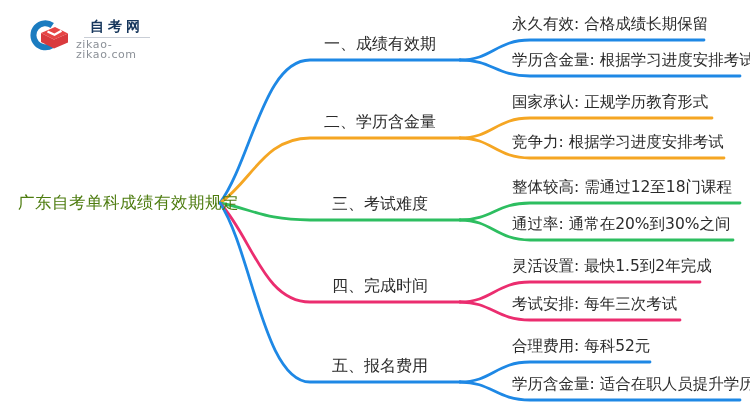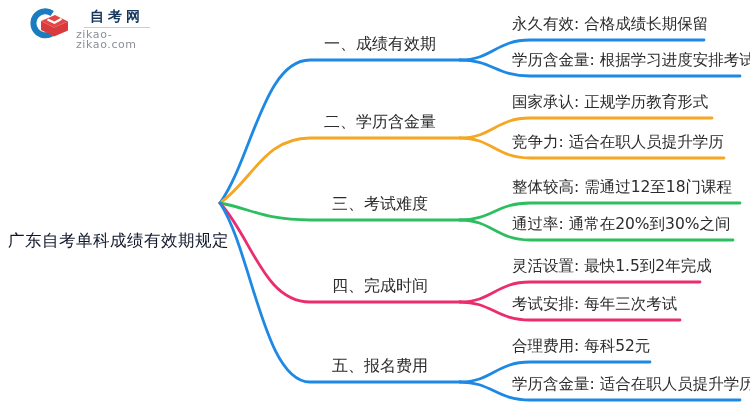--- a/index.html
+++ b/index.html
@@ -2,25 +2,25 @@
 <html><head>
 <meta charset="utf-8">
 <style>
   html,body{margin:0;padding:0;background:#fff;}
   #canvas{
     position:relative;width:750px;height:410px;background:#ffffff;overflow:hidden;
     font-family:"DejaVu Sans","Liberation Sans",sans-serif;color:#2b2b2b;
   }
   #connectors{position:absolute;left:0;top:0;width:750px;height:410px;}
   .node{position:absolute;white-space:nowrap;text-align:center;}
-  .root-node{left:8px;top:191px;width:212px;font-size:16.5px;font-weight:500;line-height:24px;color:#0f172a;letter-spacing:0.5px;margin-top:38px;}
+  .root-node{left:18px;top:191px;width:212px;font-size:16.5px;font-weight:500;line-height:24px;color:#4d7c0f;letter-spacing:0.5px;}
   .branch-label{left:280px;width:200px;text-align:center;font-size:16px;line-height:24px;color:#2b2b2b;}
   .child-node{left:512px;font-size:15.5px;line-height:22px;color:#2b2b2b;}
   
-  .logo{position:absolute;left:28px;top:7px;width:130px;height:44px;display:flex;}
+  .logo{position:absolute;left:28px;top:16px;width:130px;height:44px;display:flex;align-items:center;}
   .logo-icon{width:42px;height:38px;flex:0 0 auto;}
   .logo-text{margin-left:6px;display:flex;flex-direction:column;align-items:center;}
   .logo-name{font-size:14px;font-weight:bold;color:#16365c;letter-spacing:4px;line-height:18px;}
   .logo-rule{width:66px;height:1px;background:#c9ced6;margin:2px 0 2px 0;}
   .logo-url{font-size:11px;color:#8b9097;letter-spacing:0.6px;line-height:10px;}
 </style>
 </head>
 <body>
 
 <div id="canvas">
@@ -66,21 +66,21 @@
 
   <div class="node branch-label" style="top:32px">一、成绩有效期</div>
   <div class="node branch-label" style="top:110px">二、学历含金量</div>
   <div class="node branch-label" style="top:192px">三、考试难度</div>
   <div class="node branch-label" style="top:354px">五、报名费用</div>
   <div class="node branch-label" style="top:274px">四、完成时间</div>
 
   <div class="node child-node" style="top:13px">永久有效: 合格成绩长期保留</div>
   <div class="node child-node" style="top:49px">学历含金量: 根据学习进度安排考试</div>
   <div class="node child-node" style="top:91px">国家承认: 正规学历教育形式</div>
-  <div class="node child-node" style="top:131px">竞争力: 适合在职人员提升学历</div>
+  <div class="node child-node" style="top:131px">竞争力: 根据学习进度安排考试</div>
   <div class="node child-node" style="top:176px">整体较高: 需通过12至18门课程</div>
   <div class="node child-node" style="top:213px">通过率: 通常在20%到30%之间</div>
   <div class="node child-node" style="top:255px">灵活设置: 最快1.5到2年完成</div>
   <div class="node child-node" style="top:293px">考试安排: 每年三次考试</div>
   <div class="node child-node" style="top:335px">合理费用: 每科52元</div>
   <div class="node child-node" style="top:373px">学历含金量: 适合在职人员提升学历</div>
 
 </div>
 
 </body></html>

